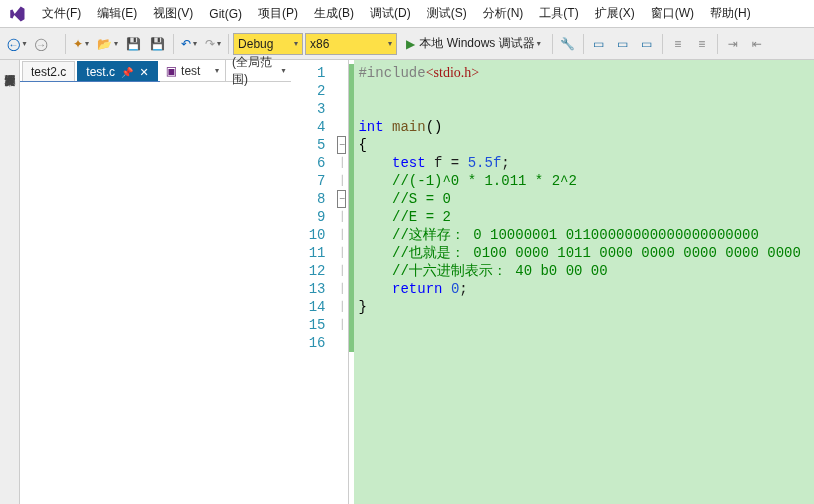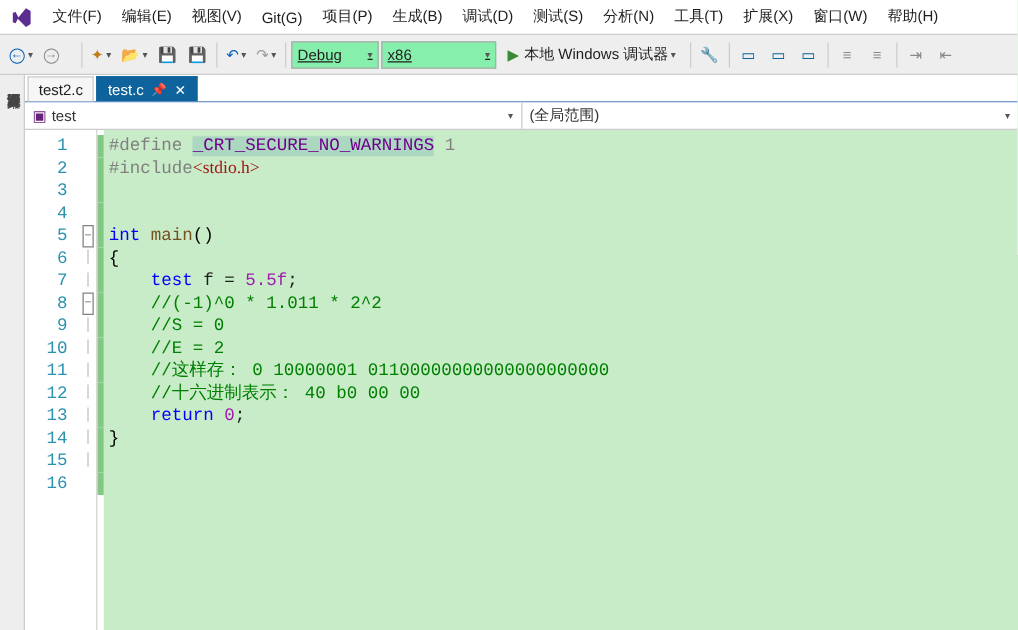--- a/index.html
+++ b/index.html
@@ -5,28 +5,28 @@
 * { box-sizing: border-box; margin: 0; padding: 0; }
 body { font-family: "Microsoft YaHei", "Segoe UI", Tahoma, sans-serif; font-size: 12px; background: #fff; color: #1e1e1e; width: 814px; height: 504px; overflow: hidden; }
 .menubar { display: flex; align-items: center; height: 28px; padding: 0 4px; background: #fff; border-bottom: 1px solid #ccc; }
 .vs-logo { width: 18px; height: 18px; margin: 0 8px 0 4px; position: relative; }
 .vs-logo svg { width: 18px; height: 18px; }
 .menu-item { padding: 4px 8px; cursor: default; white-space: nowrap; text-align: center; }
 .toolbar { display: flex; align-items: center; height: 32px; padding: 2px 4px; background: #eee; border-bottom: 1px solid #ccc; gap: 2px; }
 .tb-btn { display: inline-flex; align-items: center; justify-content: center; min-width: 22px; height: 22px; padding: 0 2px; border: 1px solid transparent; cursor: default; }
 .tb-sep { width: 1px; height: 20px; background: #ccc; margin: 0 2px; }
 .tb-drop-arrow { font-size: 8px; color: #555; margin-left: 2px; }
-.combo { display: inline-flex; align-items: center; height: 22px; background: #86efac; border: 1px solid #ababab; padding: 0 4px; font-size: 12px; min-width: 70px; justify-content: center; text-decoration: underline; }
+.combo { display: inline-flex; align-items: center; height: 22px; background: #fde047; border: 1px solid #ababab; padding: 0 4px; font-size: 12px; min-width: 70px; justify-content: center; }
 .combo .cv { flex: 1; }
 .combo .arrow { font-size: 8px; color: #555; margin-left: 6px; }
 .play { color: #388a34; margin-right: 4px; font-size: 12px; }
 .main { display: flex; height: calc(504px - 28px - 32px); }
 .sidepanel { width: 20px; background: #eee; border-right: 1px solid #ccc; display: flex; flex-direction: column; align-items: center; padding-top: 4px; }
 .sidepanel .vtext { writing-mode: vertical-rl; font-size: 11px; color: #444; margin-top: 2px; }
-.editor-col { flex: 1; display: flex; flex-direction: column; min-width: 0; }
+.editor-col { flex: 1; display: flex; flex-direction: row; min-width: 0; }
 .tabstrip { display: flex; align-items: flex-end; height: 22px; background: #fff; border-bottom: 1px solid #4b7bbd; padding-left: 2px; }
 .tab { padding: 3px 8px 2px; font-size: 12px; border: 1px solid #ccc; border-bottom: none; background: #f6f6f6; margin-right: 2px; position: relative; display: flex; align-items: center; gap: 6px; }
 .tab.active { background: #0e639c; color: #fff; border-color: #0e639c; }
 .tab .pin { font-size: 10px; }
 .tab .close { font-size: 11px; }
 .navbar { display: flex; height: 22px; border-bottom: 1px solid #ccc; background: #fff; }
 .navbox { flex: 1; display: flex; align-items: center; padding: 0 6px; border-right: 1px solid #ccc; font-size: 12px; color: #333; gap: 4px; }
 .navbox:last-child { border-right: none; }
 .navbox .arrow { margin-left: auto; font-size: 8px; color: #555; }
 .code-area { flex: 1; display: flex; background: #c8ebc8; font-family: Consolas, "Courier New", monospace; font-size: 14px; line-height: 18px; overflow: auto; }
@@ -37,21 +37,21 @@
 .foldbox { width: 9px; height: 9px; border: 1px solid #808080; background: #fff; font-size: 9px; line-height: 7px; text-align: center; cursor: default; }
 .change-bar { width: 5px; background: #fff; padding-top: 4px; }
 .change-bar div { height: 18px; }
 .change-bar .m { background: #82c782; }
 .code { flex: 1; padding: 4px 0 4px 4px; }
 .code .line { height: 18px; white-space: pre; }
 .tok-pp { color: #808080; }
 .tok-macro { color: #6f008a; }
 .tok-kw { color: #0000ff; }
 .tok-fn { color: #74531f; }
-.tok-num { color: #a21caf; }
+.tok-num { color: #1d4ed8; }
 .tok-punc { color: #000; }
 .tok-cmt { color: #008000; }
 .tok-str { color: #a31515; font-family: Liberation Serif, serif; }
 .hl { background: rgba(14,99,156,0.15); }
 .ic { display: inline-block; vertical-align: middle; }
 </style>
 </head>
 <body>
 
 <div class="menubar">
@@ -238,30 +238,30 @@
           <div class="m"></div>
           <div class="m"></div>
           <div class="m"></div>
           <div class="m"></div>
           <div class="m"></div>
           <div class="m"></div>
           <div class="m"></div>
           <div class="m"></div>
         </div>
       <div class="code" id="code-body">
-          <div class="line"><span class="tok-pp">#define </span><span class="tok-macro hl">_CRT_SECURE_NO_WARNINGS</span><span class="tok-pp"> 1</span></div>
           <div class="line"><span class="tok-pp">#include</span><span class="tok-str">&lt;stdio.h&gt;</span></div>
           <div class="line"></div>
           <div class="line"></div>
           <div class="line"><span class="tok-kw">int</span> <span class="tok-fn">main</span><span class="tok-punc">()</span></div>
           <div class="line"><span class="tok-punc">{</span></div>
           <div class="line">    <span class="tok-kw">test</span> f = <span class="tok-num">5.5f</span>;</div>
           <div class="line">    <span class="tok-cmt">//(-1)^0 * 1.011 * 2^2</span></div>
           <div class="line">    <span class="tok-cmt">//S = 0</span></div>
           <div class="line">    <span class="tok-cmt">//E = 2</span></div>
           <div class="line">    <span class="tok-cmt">//这样存： 0 10000001 01100000000000000000000</span></div>
+          <div class="line">    <span class="tok-cmt">//也就是： 0100 0000 1011 0000 0000 0000 0000 0000</span></div>
           <div class="line">    <span class="tok-cmt">//十六进制表示： 40 b0 00 00</span></div>
           <div class="line">    <span class="tok-kw">return</span> <span class="tok-num">0</span>;</div>
           <div class="line"><span class="tok-punc">}</span></div>
         </div>
     </div>
   </div>
 </div>
 
 </body></html>

